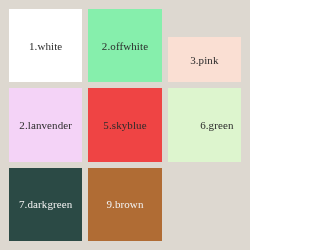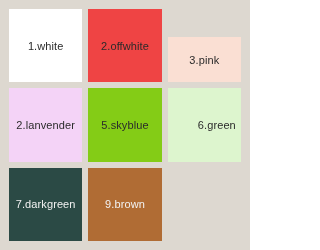--- a/index.html
+++ b/index.html
@@ -26,46 +26,46 @@
     row-gap: 6px;
   }
   .swatch {
     position: relative;
     display: flex;
     align-items: center;
     justify-content: center;
     overflow: hidden;
   }
   .swatch-label {
-    font-family: Liberation Sans, sans-serif;
+    font-family: Liberation Serif, serif;
     font-size: 11px;
     line-height: 1.1;
     letter-spacing: 0.1px;
     text-align: left;
     white-space: nowrap;
     user-select: none;
   }
 </style>
 </head>
 <body>
 
 <div id="swatch-board" style="background: rgb(221, 216, 208); padding: 9px; gap: 6px; grid-template-columns: repeat(3, 1fr); grid-template-rows: repeat(3, 1fr);">
     <div class="swatch" style="background: rgb(255, 255, 255);">
       <span class="swatch-label" style="color: rgb(43, 43, 43);">1.white</span>
     </div>
-    <div class="swatch" style="background: #ef4444;">
+    <div class="swatch" style="background: #86efac;">
       <span class="swatch-label" style="color: rgb(43, 43, 43);">2.offwhite</span>
     </div>
     <div class="swatch" style="background: rgb(250, 223, 211); margin-top: 28px;">
       <span class="swatch-label" style="color: rgb(43, 43, 43);">3.pink</span>
     </div>
     <div class="swatch" style="background: rgb(244, 211, 247);">
       <span class="swatch-label" style="color: rgb(43, 43, 43);">2.lanvender</span>
     </div>
-    <div class="swatch" style="background: #84cc16;">
+    <div class="swatch" style="background: #ef4444;">
       <span class="swatch-label" style="color: rgb(43, 43, 43);">5.skyblue</span>
     </div>
     <div class="swatch" style="background: rgb(221, 245, 206); padding-left: 25px;">
       <span class="swatch-label" style="color: rgb(43, 43, 43);">6.green</span>
     </div>
     <div class="swatch" style="background: rgb(43, 74, 69);">
       <span class="swatch-label" style="color: rgb(242, 242, 242);">7.darkgreen</span>
     </div>
     <div class="swatch" style="background: rgb(176, 108, 52);">
       <span class="swatch-label" style="color: rgb(242, 242, 242);">9.brown</span>

